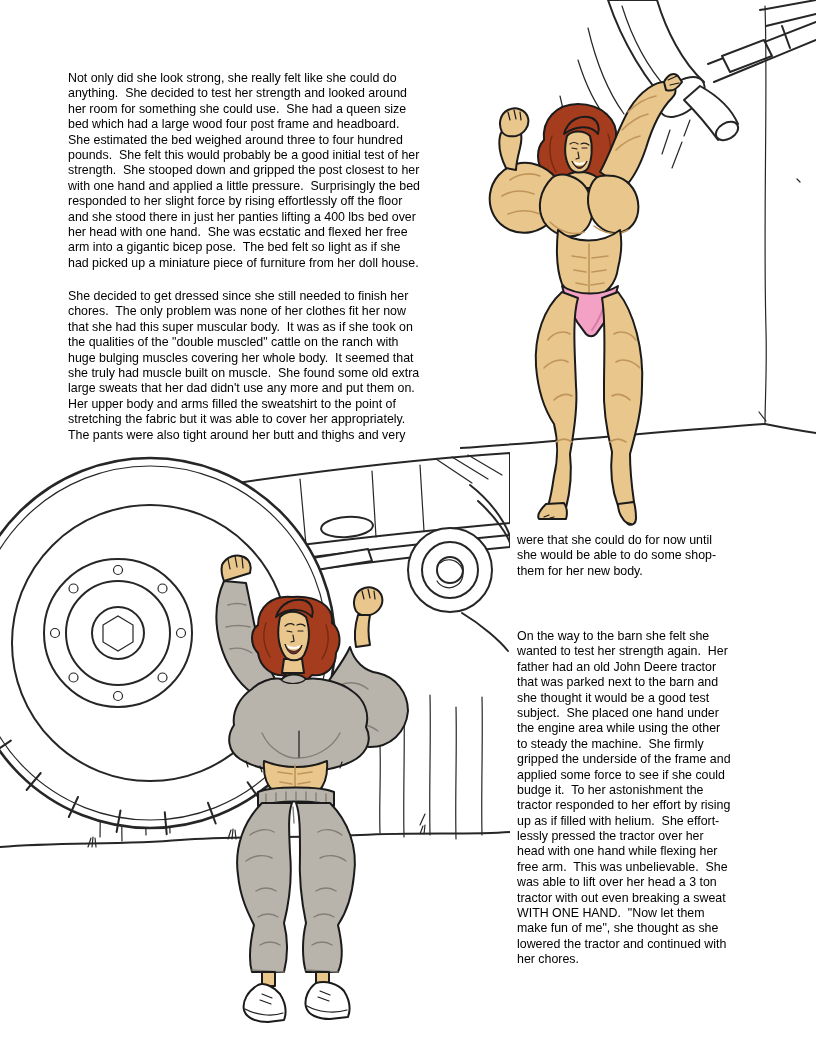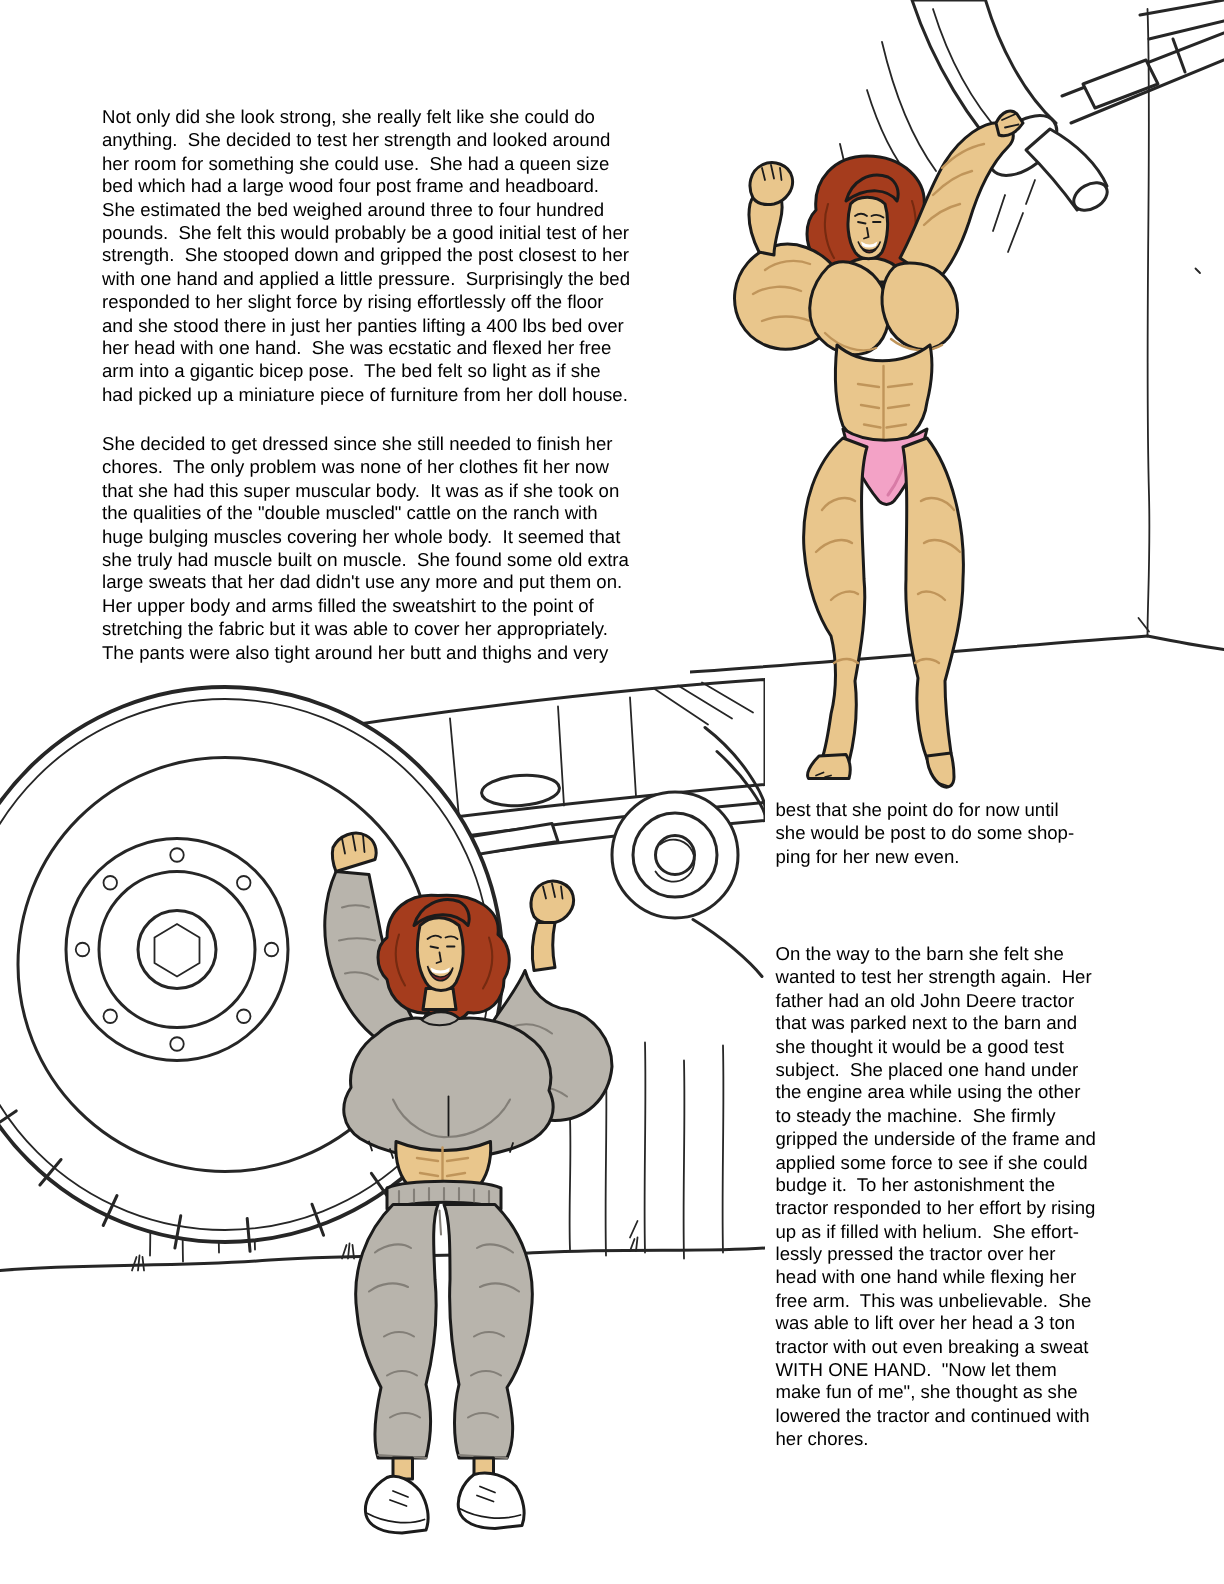--- a/index.html
+++ b/index.html
@@ -29,21 +29,21 @@
 </style>
 </head>
 <body>
 
 <div class="page">
 
   <div class="text-block" style="left:68px;top:71px;width:404px;"><div class="line">Not only did she look strong, she really felt like she could do</div><div class="line">anything.  She decided to test her strength and looked around</div><div class="line">her room for something she could use.  She had a queen size</div><div class="line">bed which had a large wood four post frame and headboard.</div><div class="line">She estimated the bed weighed around three to four hundred</div><div class="line">pounds.  She felt this would probably be a good initial test of her</div><div class="line">strength.  She stooped down and gripped the post closest to her</div><div class="line">with one hand and applied a little pressure.  Surprisingly the bed</div><div class="line">responded to her slight force by rising effortlessly off the floor</div><div class="line">and she stood there in just her panties lifting a 400 lbs bed over</div><div class="line">her head with one hand.  She was ecstatic and flexed her free</div><div class="line">arm into a gigantic bicep pose.  The bed felt so light as if she</div><div class="line">had picked up a miniature piece of furniture from her doll house.</div></div>
 
   <div class="text-block" style="left:68px;top:289px;width:404px;"><div class="line">She decided to get dressed since she still needed to finish her</div><div class="line">chores.  The only problem was none of her clothes fit her now</div><div class="line">that she had this super muscular body.  It was as if she took on</div><div class="line">the qualities of the "double muscled" cattle on the ranch with</div><div class="line">huge bulging muscles covering her whole body.  It seemed that</div><div class="line">she truly had muscle built on muscle.  She found some old extra</div><div class="line">large sweats that her dad didn't use any more and put them on.</div><div class="line">Her upper body and arms filled the sweatshirt to the point of</div><div class="line">stretching the fabric but it was able to cover her appropriately.</div><div class="line">The pants were also tight around her butt and thighs and very</div></div>
 
-  <div class="text-block" style="left:517px;top:533px;width:235px;"><div class="line">best that she point do for now until</div><div class="line">she would be post to do some shop-</div><div class="line">ping for her new even.</div></div>
+  <div class="text-block" style="left:517px;top:533px;width:235px;"><div class="line">were that she could do for now until</div><div class="line">she would be able to do some shop-</div><div class="line">them for her new body.</div></div>
 
   <div class="text-block" style="left:517px;top:629px;width:240px;"><div class="line">On the way to the barn she felt she</div><div class="line">wanted to test her strength again.  Her</div><div class="line">father had an old John Deere tractor</div><div class="line">that was parked next to the barn and</div><div class="line">she thought it would be a good test</div><div class="line">subject.  She placed one hand under</div><div class="line">the engine area while using the other</div><div class="line">to steady the machine.  She firmly</div><div class="line">gripped the underside of the frame and</div><div class="line">applied some force to see if she could</div><div class="line">budge it.  To her astonishment the</div><div class="line">tractor responded to her effort by rising</div><div class="line">up as if filled with helium.  She effort-</div><div class="line">lessly pressed the tractor over her</div><div class="line">head with one hand while flexing her</div><div class="line">free arm.  This was unbelievable.  She</div><div class="line">was able to lift over her head a 3 ton</div><div class="line">tractor with out even breaking a sweat</div><div class="line">WITH ONE HAND.  "Now let them</div><div class="line">make fun of me", she thought as she</div><div class="line">lowered the tractor and continued with</div><div class="line">her chores.</div></div>
 
   <svg style="left:460px;top:0;" width="356" height="530" viewBox="0 0 356 530" role="img" aria-label="Cartoon of a hugely muscular red-haired woman flexing one arm while holding a line-art four-post bed overhead with one hand, standing in a room corner">
 
     <g>
       <path class="skf" d="M148,0 L197,0 C206,30 222,62 244,82 L214,110 C186,82 162,42 148,0 Z"></path>
       <path class="skt" d="M162,6 C172,38 188,68 208,90"></path>
       <ellipse class="skf" cx="222" cy="97" rx="26" ry="15" transform="rotate(-38 222 97)"></ellipse>
       <path class="skf" d="M240,86 C258,96 272,110 278,124 L258,140 C248,126 236,112 224,100 Z"></path>

